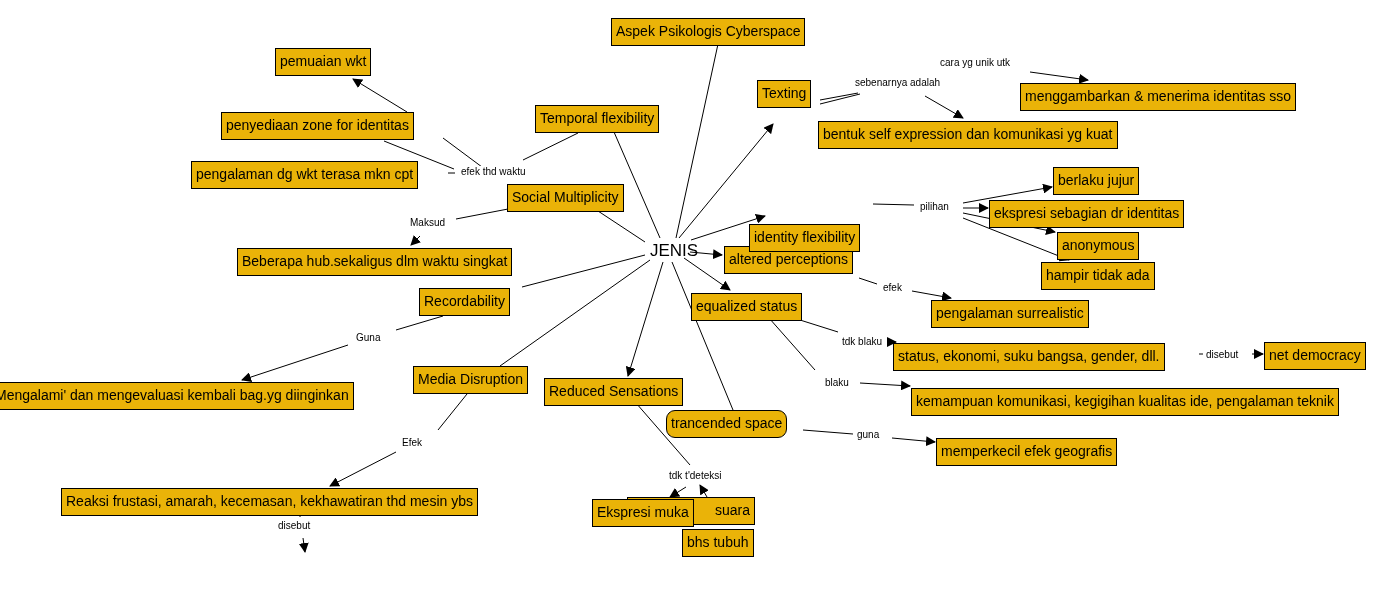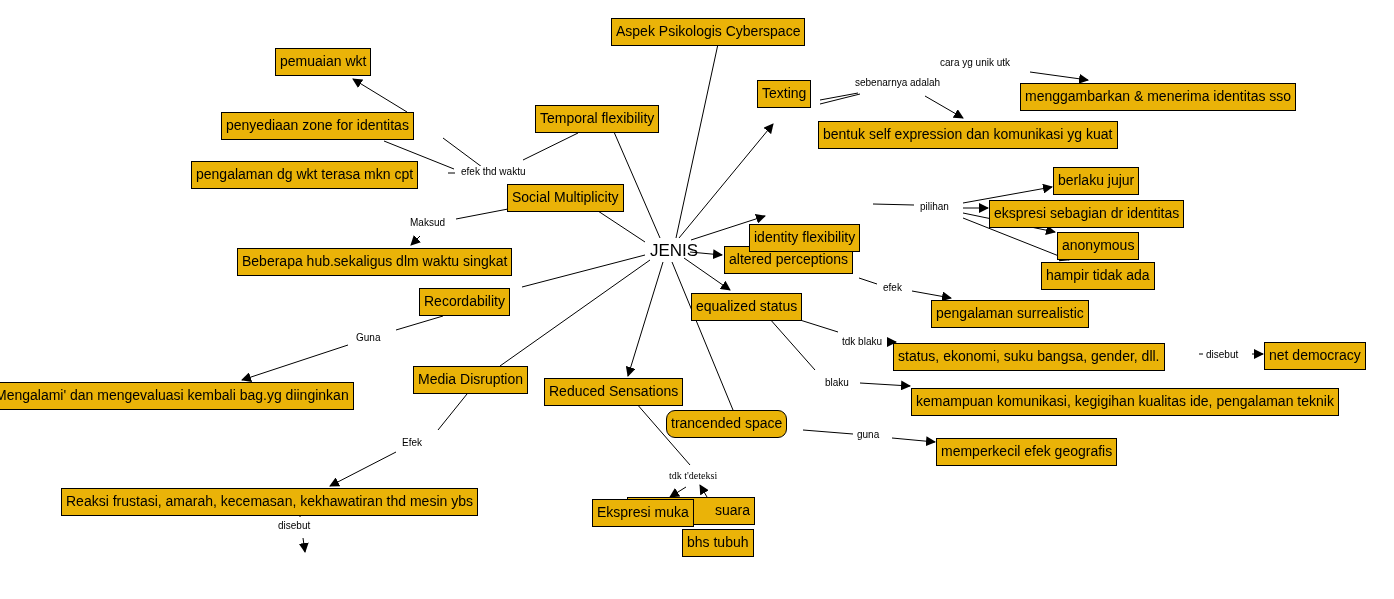--- a/index.html
+++ b/index.html
@@ -102,21 +102,21 @@
   <div class="lbl" style="left:409px;top:217px;">Maksud</div>
   <div class="node" style="left:237px;top:248px;">Beberapa hub.sekaligus dlm waktu singkat</div>
 
   <div class="lbl" style="left:355px;top:332px;">Guna</div>
   <div class="node" style="left:-10px;top:382px;">Mengalami' dan mengevaluasi kembali bag.yg diinginkan</div>
 
   <div class="lbl" style="left:401px;top:437px;">Efek</div>
   <div class="node" style="left:61px;top:488px;">Reaksi frustasi, amarah, kecemasan, kekhawatiran thd mesin ybs</div>
   <div class="lbl" style="left:277px;top:520px;">disebut</div>
 
-  <div class="lbl" style="left:668px;top:470px;font-family:Liberation Serif, serif;">tdk t'deteksi</div>
+  <div class="lbl" style="left:668px;top:470px;">tdk t'deteksi</div>
   <div class="node" style="left:627px;top:497px;width:128px;text-align:right;">suara</div>
   <div class="node" style="left:592px;top:499px;">Ekspresi muka</div>
   <div class="node" style="left:682px;top:529px;">bhs tubuh</div>
 
   <div class="lbl" style="left:856px;top:429px;">guna</div>
   <div class="node" style="left:936px;top:438px;">memperkecil efek geografis</div>
 
   <div class="lbl" style="left:841px;top:336px;">tdk blaku</div>
   <div class="node" style="left:893px;top:343px;">status, ekonomi, suku bangsa, gender, dll.</div>
   <div class="lbl" style="left:1205px;top:349px;">disebut</div>

